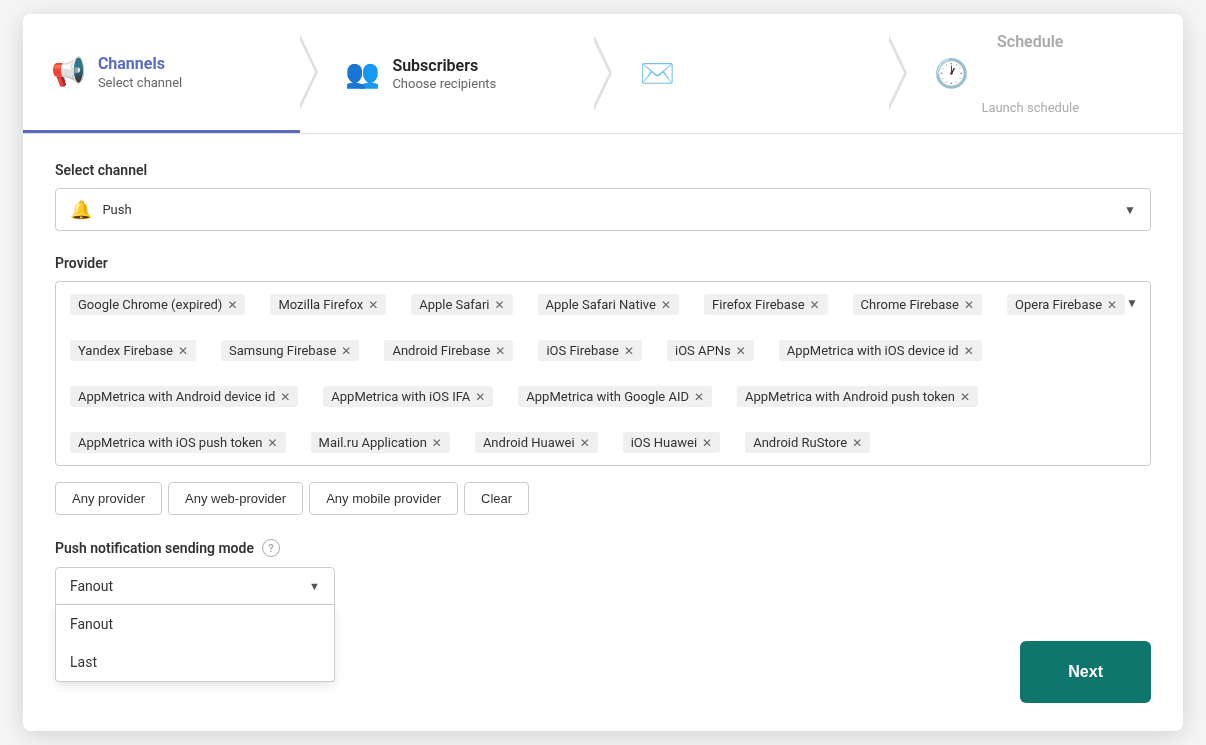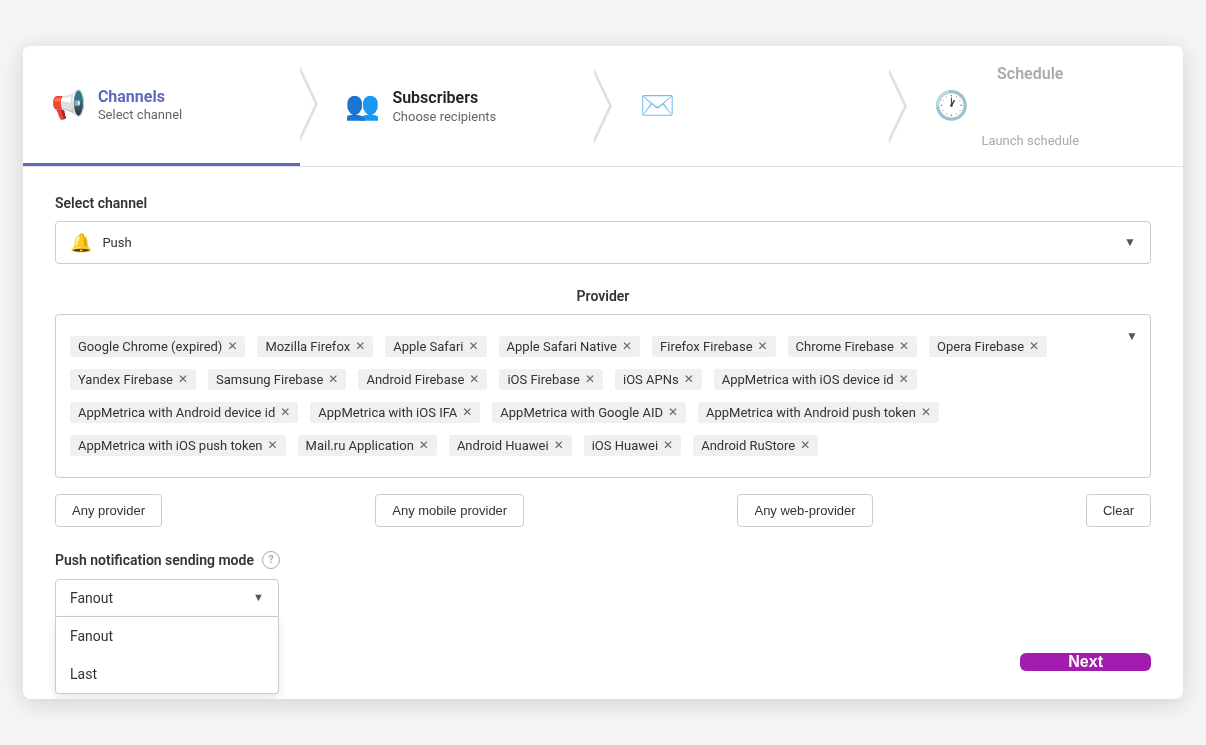--- a/index.html
+++ b/index.html
@@ -112,29 +112,28 @@
     .channel-select-arrow {
       font-size: 12px;
       color: #555;
     }
     
     .provider-label {
       font-size: 14px;
       font-weight: 600;
       color: #333;
       margin-bottom: 10px;
-      text-align: center;
     }
     .provider-box {
       border: 1px solid #ccc;
       border-radius: 4px;
-      padding: 21px 14px;
+      padding: 12px 14px;
       display: flex;
       flex-wrap: wrap;
-      gap: 12px;
+      gap: 25px;
       margin-bottom: 16px;
       position: relative;
     }
     .provider-box-arrow {
       position: absolute;
       right: 12px;
       top: 14px;
       font-size: 12px;
       color: #555;
     }
@@ -151,21 +150,20 @@
     .tag .tag-x {
       cursor: pointer;
       color: #666;
       font-size: 12px;
     }
     
     .filter-row {
       display: flex;
       gap: 6px;
       margin-bottom: 24px;
-      justify-content: space-between;
     }
     .filter-btn {
       border: 1px solid #ccc;
       background: #fff;
       border-radius: 4px;
       padding: 8px 16px;
       font-size: 13px;
       color: #333;
       cursor: pointer;
     }
@@ -187,21 +185,21 @@
       display: inline-flex;
       align-items: center;
       justify-content: center;
       font-size: 11px;
       color: #aaa;
       cursor: pointer;
     }
     
     .dropdown-container {
       position: relative;
-      width: 224px;
+      width: 280px;
     }
     .dropdown-trigger {
       border: 1px solid #ccc;
       border-radius: 4px 4px 0 0;
       padding: 10px 14px;
       display: flex;
       align-items: center;
       cursor: pointer;
       background: #fff;
       font-size: 14px;
@@ -226,25 +224,25 @@
       cursor: pointer;
     }
     
     .footer {
       display: flex;
       justify-content: flex-end;
       padding: 0 32px 28px 32px;
       margin-top: 8px;
     }
     .next-btn {
-      background: #a21caf;
+      background: #0f766e;
       color: #fff;
       border: none;
       border-radius: 6px;
-      padding: 0 48px;
+      padding: 22px 48px;
       font-size: 16px;
       font-weight: 600;
       cursor: pointer;
     }
   </style>
 </head>
 <body>
 
 <div class="modal">
 
@@ -384,22 +382,22 @@
         <span class="tag">
           <span>Android RuStore</span>
           <span class="tag-x">✕</span>
         </span>
         <span class="provider-box-arrow">▼</span>
 
     </div>
 
     <div class="filter-row">
       <button class="filter-btn">Any provider</button>
+      <button class="filter-btn">Any web-provider</button>
       <button class="filter-btn">Any mobile provider</button>
-      <button class="filter-btn">Any web-provider</button>
       <button class="filter-btn">Clear</button>
     </div>
 
     <div class="push-mode-label">
       <span>Push notification sending mode</span>
       <span class="help-icon">?</span>
     </div>
 
     <div class="dropdown-container">
       <div class="dropdown-trigger">

